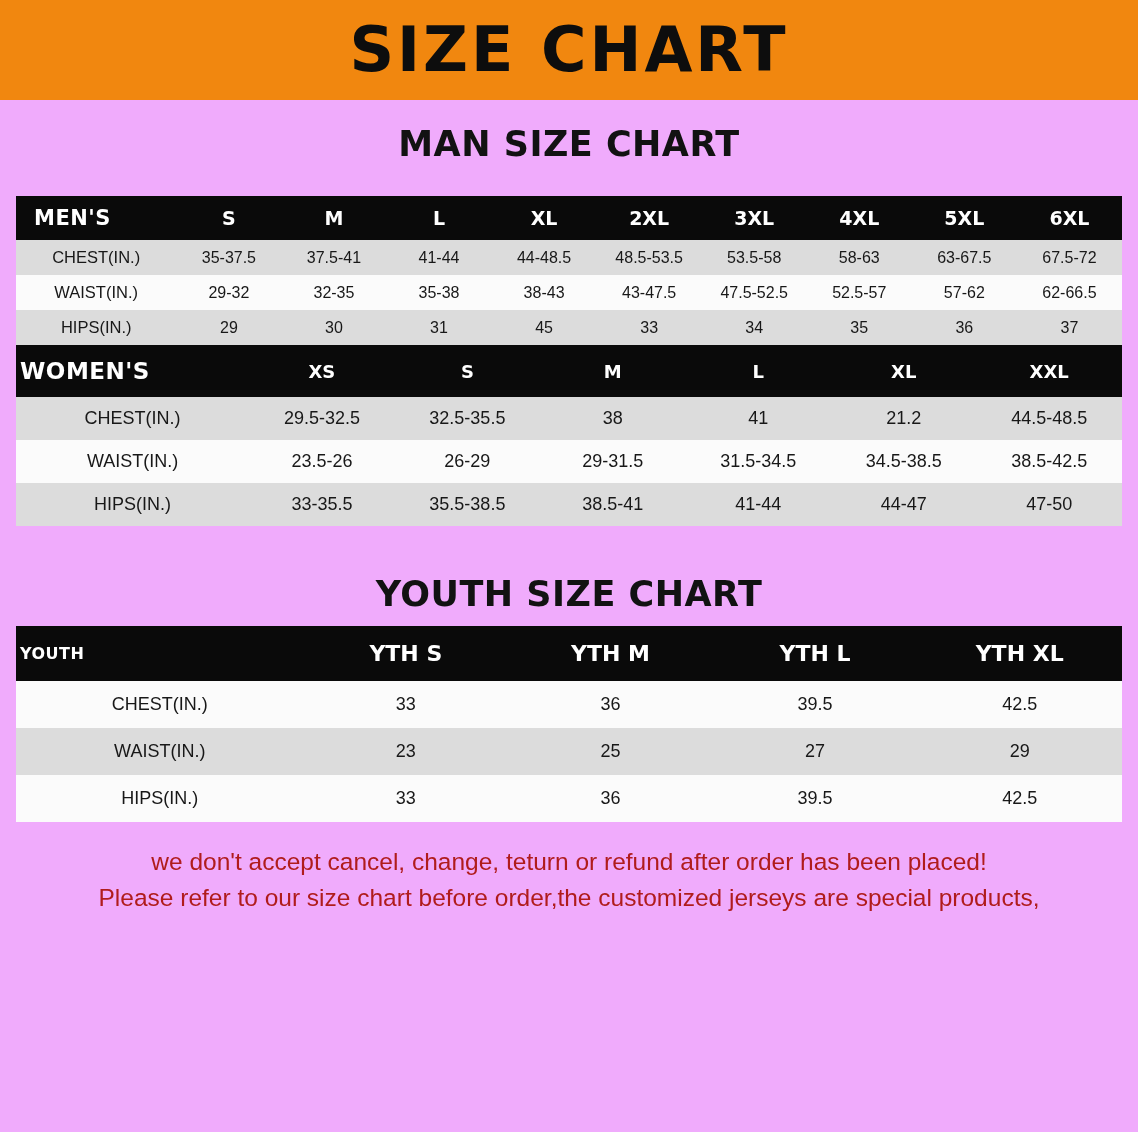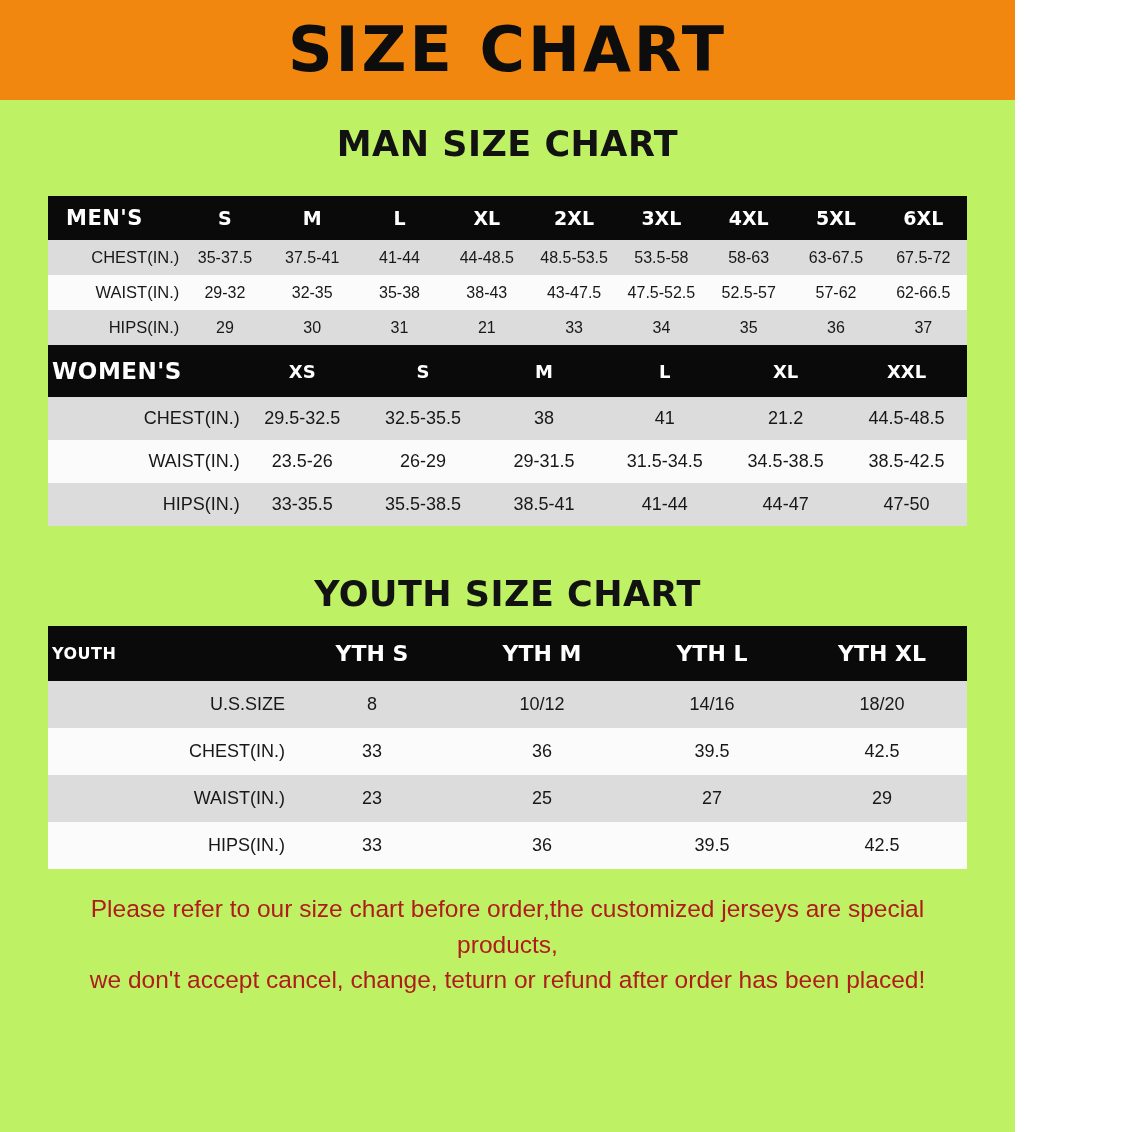--- a/index.html
+++ b/index.html
@@ -8,24 +8,24 @@
     background: #ffffff;
   }
   body {
     width: 1138px;
     height: 1132px;
     font-family: "Liberation Sans", sans-serif;
     color: #111111;
     overflow: hidden;
   }
   .page {
-    width: 1015px;
+    width: 1138px;
     height: 1132px;
     position: relative;
-    background: #bef264;
+    background: #f0abfc;
   }
 
   
   .banner {
     width: 100%;
     height: 100px;
     background: #f1870f;
     display: flex;
     align-items: center;
     justify-content: center;
@@ -48,21 +48,21 @@
     font-size: 35px;
     letter-spacing: 0.5px;
     color: #121212;
   }
   .mt-man { margin-top: 24px; margin-bottom: 32px; }
   .mt-women { margin-top: 40px; margin-bottom: 18px; }
   .mt-youth { margin-top: 48px; margin-bottom: 12px; }
 
   
   .tbl-wrap {
-    padding: 0 48px;
+    padding: 0 16px;
     box-sizing: border-box;
   }
   table {
     width: 100%;
     border-collapse: collapse;
     table-layout: fixed;
   }
   thead th {
     background: #0a0a0a;
     color: #ffffff;
@@ -79,21 +79,21 @@
     letter-spacing: 0.5px;
   }
   tbody td {
     font-family: "Liberation Sans", sans-serif;
     font-size: 16px;
     color: #181818;
     text-align: center;
     padding: 8px 2px;
   }
   tbody td.rowhead {
-    text-align: right;
+    text-align: center;
     font-size: 16.5px;
   }
   tbody tr.shade td { background: #dcdcdc; }
   tbody tr.plain td { background: #fbfbfb; }
 
   
   table.men col.c0 { width: 14.5%; }
   table.men col.cx { width: 9.5%; }
 
   
@@ -184,21 +184,21 @@
           <td>47.5-52.5</td>
           <td>52.5-57</td>
           <td>57-62</td>
           <td>62-66.5</td>
         </tr>
         <tr class="shade">
           <td class="rowhead">HIPS(IN.)</td>
           <td>29</td>
           <td>30</td>
           <td>31</td>
-          <td>21</td>
+          <td>45</td>
           <td>33</td>
           <td>34</td>
           <td>35</td>
           <td>36</td>
           <td>37</td>
         </tr>
       </tbody>
     </table>
   </div>
 
@@ -269,27 +269,20 @@
       <thead>
         <tr>
           <th class="rowhead">YOUTH</th>
           <th>YTH S</th>
           <th>YTH M</th>
           <th>YTH L</th>
           <th>YTH XL</th>
         </tr>
       </thead>
       <tbody>
-        <tr class="shade">
-          <td class="rowhead">U.S.SIZE</td>
-          <td>8</td>
-          <td>10/12</td>
-          <td>14/16</td>
-          <td>18/20</td>
-        </tr>
         <tr class="plain">
           <td class="rowhead">CHEST(IN.)</td>
           <td>33</td>
           <td>36</td>
           <td>39.5</td>
           <td>42.5</td>
         </tr>
         <tr class="shade">
           <td class="rowhead">WAIST(IN.)</td>
           <td>23</td>
@@ -302,17 +295,17 @@
           <td>33</td>
           <td>36</td>
           <td>39.5</td>
           <td>42.5</td>
         </tr>
       </tbody>
     </table>
   </div>
 
   <div class="note">
+    <span class="line">we don't accept cancel, change, teturn or refund after order has been placed!</span>
     <span class="line">Please refer to our size chart before order,the customized jerseys are special products,</span>
-    <span class="line">we don't accept cancel, change, teturn or refund after order has been placed!</span>
   </div>
 
 </div>
 
 </body></html>

